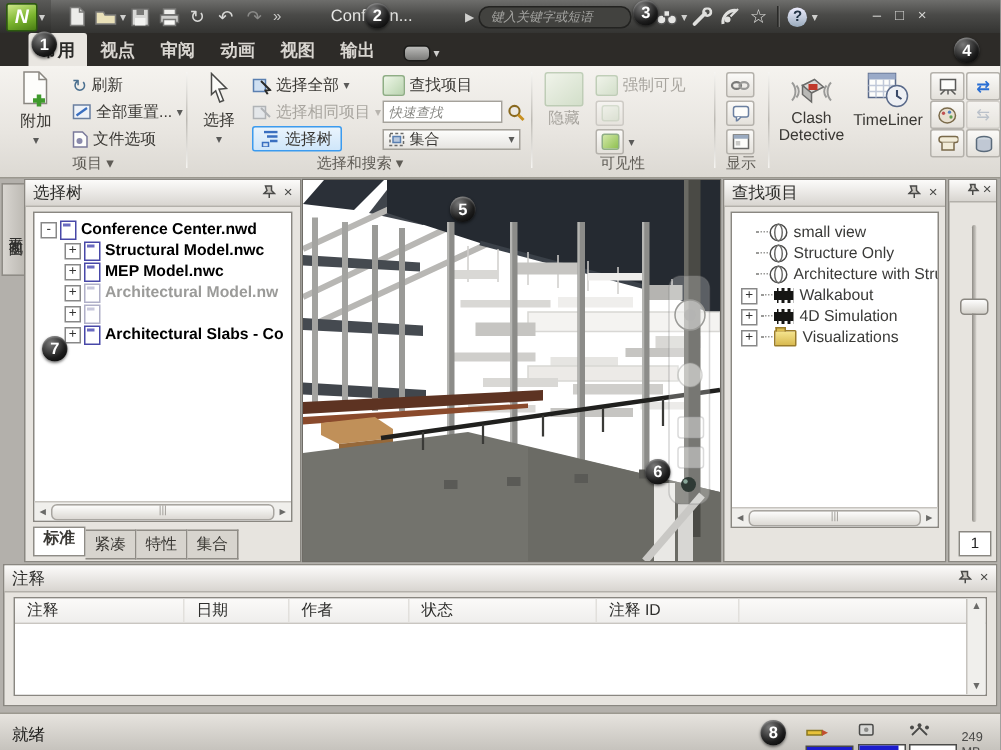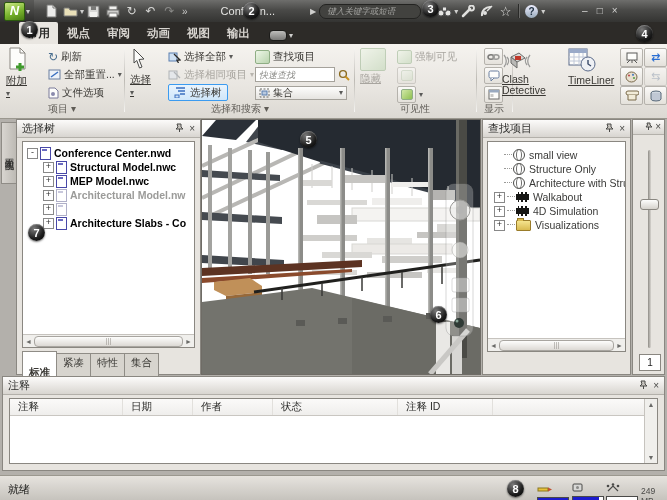--- a/index.html
+++ b/index.html
@@ -28,21 +28,21 @@
   
   .tabrow{left:0;top:22px;width:667px;height:22px;background:#2d2b28;display:flex;align-items:flex-end;padding-left:19px;box-sizing:border-box;}
   .rtab{font-size:11.5px;color:#d8d5d0;padding:4px 8px 3px;margin-right:1px;font-weight:bold;}
   .rtab.active{background:#e9e6e1;color:#2a2a28;border-radius:2px 2px 0 0;}
   .camtab{margin-left:10px;margin-bottom:3px;display:flex;align-items:center;gap:2px;}
   .campill{width:16px;height:9px;background:linear-gradient(#bdbdbb,#7a7a78);border-radius:4px;border:1px solid #1c1c1a;}
   
   .ribbon{left:0;top:44px;width:667px;height:75px;background:linear-gradient(#f5f3ef,#e8e5e0 60%,#dcd9d3);border-bottom:1px solid #9b988f;box-sizing:border-box;}
   .glabel{position:absolute;bottom:2px;font-size:10px;color:#5f5c56;text-align:center;white-space:nowrap;}
   .gdiv{position:absolute;top:4px;height:64px;width:1px;background:linear-gradient(#f6f5f2,#bdbab4,#f6f5f2);}
-  .bigbtn{position:absolute;display:flex;flex-direction:column;align-items:flex-start;font-size:10.5px;color:#3a3834;gap:1px;text-decoration:underline;}
+  .bigbtn{position:absolute;display:flex;flex-direction:column;align-items:center;font-size:10.5px;color:#3a3834;gap:1px;}
   .srow{position:absolute;height:15px;display:flex;align-items:center;font-size:10.5px;color:#3a3834;white-space:nowrap;gap:3px;}
   .dim{color:#a8a59f !important;}
   .selhl{border:1px solid #3b9bf0;background:linear-gradient(#eaf4fd,#cfe6fa);border-radius:2px;padding:0 5px;height:15px;display:flex;align-items:center;gap:3px;}
   .qf{width:72px;height:13px;border:1px solid #a5a29b;font-size:9px;font-style:italic;color:#8a8a86;padding:0 3px;outline:none;}
   .qf::placeholder{color:#8a8a86;font-style:italic;}
   .combo{width:92px;height:14px;border:1px solid #a5a29b;background:linear-gradient(#fdfdfc,#e6e4e0);display:flex;align-items:center;font-size:10px;color:#3a3834;padding:0 3px;gap:3px;box-sizing:border-box;}
   .cube{width:13px;height:12px;background:linear-gradient(135deg,#eef6e8,#b9d4ae);border:1px solid #8fae85;border-radius:2px;}
   .cube.big{width:24px;height:21px;}
   .cube.ghost{opacity:.5;}
   .sicon{width:17px;height:15px;border:1px solid #b5b2ac;border-radius:2px;background:linear-gradient(#fbfaf8,#e4e1db);display:flex;align-items:center;justify-content:center;}
@@ -58,21 +58,21 @@
   .trow.gray{color:#9b9b99;}
   .tgl{width:9px;height:9px;border:1px solid #888;background:#fff;font-size:9px;line-height:7px;text-align:center;color:#333;margin-right:2px;flex:none;font-weight:normal;}
   .mifile{width:9px;height:11px;background:#fff;border:1px solid #4848a8;position:relative;margin-right:3px;flex:none;}
   .mifile::after{content:"";position:absolute;left:1px;top:1px;width:5px;height:2px;background:#6a6ac0;}
   .mifile.ghost{border-color:#b0b0c8;}
   .mifile.ghost::after{background:#c8c8dc;}
   .hscroll{position:absolute;height:13px;background:#f0efec;border-top:1px solid #c6c3be;display:flex;align-items:center;font-size:7px;color:#6a6a68;padding:0 2px;box-sizing:border-box;gap:2px;}
   .hthumb{flex:1;height:9px;background:linear-gradient(#fdfdfc,#dcd9d4);border:1px solid #a8a5a0;border-radius:4px;text-align:center;line-height:8px;color:#9a9792;}
   .stab{padding:2px 6px;background:#d7d4ce;border:1px solid #8f8c86;border-left:none;font-size:10.5px;color:#3a3834;}
   .stab:first-child{border-left:1px solid #8f8c86;}
-  .stab.active{background:#fff;font-weight:bold;position:relative;top:-2px;padding-top:14px;}
+  .stab.active{background:#fff;font-weight:bold;position:relative;top:-2px;padding-top:0;}
   .conn{width:8px;height:1px;border-top:1px dotted #9a9a98;margin-right:1px;flex:none;}
   .mivp{width:10px;height:10px;border:1px solid #4a4a48;border-radius:50%;background:#fff;position:relative;margin-right:4px;flex:none;}
   .mivp::before{content:"";position:absolute;left:2px;top:-1px;width:4px;height:10px;border:1px solid #6a6a68;border-radius:50%;}
   .mifilm{width:13px;height:10px;background:#161614;border-top:2px dotted #fff;border-bottom:2px dotted #fff;box-sizing:border-box;margin-right:4px;flex:none;}
   .mifold{width:13px;height:9px;background:linear-gradient(#f5e48e,#d9ba50);border:1px solid #9a7c2a;border-radius:1px;position:relative;margin-right:4px;flex:none;}
   .mifold::before{content:"";position:absolute;left:0;top:-3px;width:5px;height:2px;background:#d9ba50;border:1px solid #9a7c2a;border-bottom:none;}
   
   .plantab{left:1px;top:122px;width:14px;height:60px;background:linear-gradient(90deg,#d8d5d0,#bdbab4);border:1px solid #8f8c86;
            writing-mode:vertical-rl;text-orientation:upright;font-size:9.5px;color:#2e2e2c;display:flex;align-items:center;justify-content:center;letter-spacing:1px;}
   
@@ -321,21 +321,21 @@
     <div class="sicon" style="position:absolute;left:484px;top:42px">
         <svg width="12" height="11">
           <rect x="1" y="1" width="10" height="9" fill="#fdfdfb" stroke="#6a6a68"></rect>
           <rect x="1" y="1" width="10" height="2.5" fill="#9aaac0"></rect>
           <rect x="2.5" y="5" width="3" height="3" fill="#c9c9c7"></rect>
         </svg>
       </div>
     <div class="glabel" style="left:478px;width:32px">显示</div>
     <div class="gdiv" style="left:512px"></div>
 
-    <div class="bigbtn" style="left:502px;top:3px;width:46px">
+    <div class="bigbtn" style="left:518px;top:3px;width:46px">
       <svg width="30" height="26">
         <path d="M2 8 A9 9 0 0 1 2 20 M5 10 A6 6 0 0 1 5 18" fill="none" stroke="#9a9a98" stroke-width="1.3"></path>
         <path d="M28 8 A9 9 0 0 0 28 20 M25 10 A6 6 0 0 0 25 18" fill="none" stroke="#9a9a98" stroke-width="1.3"></path>
         <polygon points="9,10 17,6 23,11 15,15" fill="#d8d8d5" stroke="#6a6a68"></polygon>
         <polygon points="9,10 15,15 15,21 9,16" fill="#b9b9b6" stroke="#6a6a68"></polygon>
         <rect x="13" y="9" width="6" height="4" fill="#c0392b"></rect>
       </svg>
       <span style="line-height:10px">Clash</span>
       <span style="line-height:10px">Detective</span>
     </div>
@@ -416,21 +416,21 @@
           <span class="mifile ghost"></span>
           <span>Architectural Model.nw</span>
         </div>
         <div class="trow b gray" style="padding-left:16px">
           <span class="tgl">+</span>
           <span class="mifile ghost"></span>
         </div>
         <div class="trow b" style="padding-left:16px">
           <span class="tgl">+</span>
           <span class="mifile"></span>
-          <span>Architecture Slabs - Co</span>
+          <span>Architectural Slabs - Co</span>
         </div>
       </div>
       <div class="hscroll" style="left:0;right:0;bottom:0">
         <span>◄</span>
         <span class="hthumb">|||</span>
         <span>►</span>
       </div>
     </div>
     <div class="abs" style="left:5px;top:233px;display:flex">
       <span class="stab active">标准</span>

